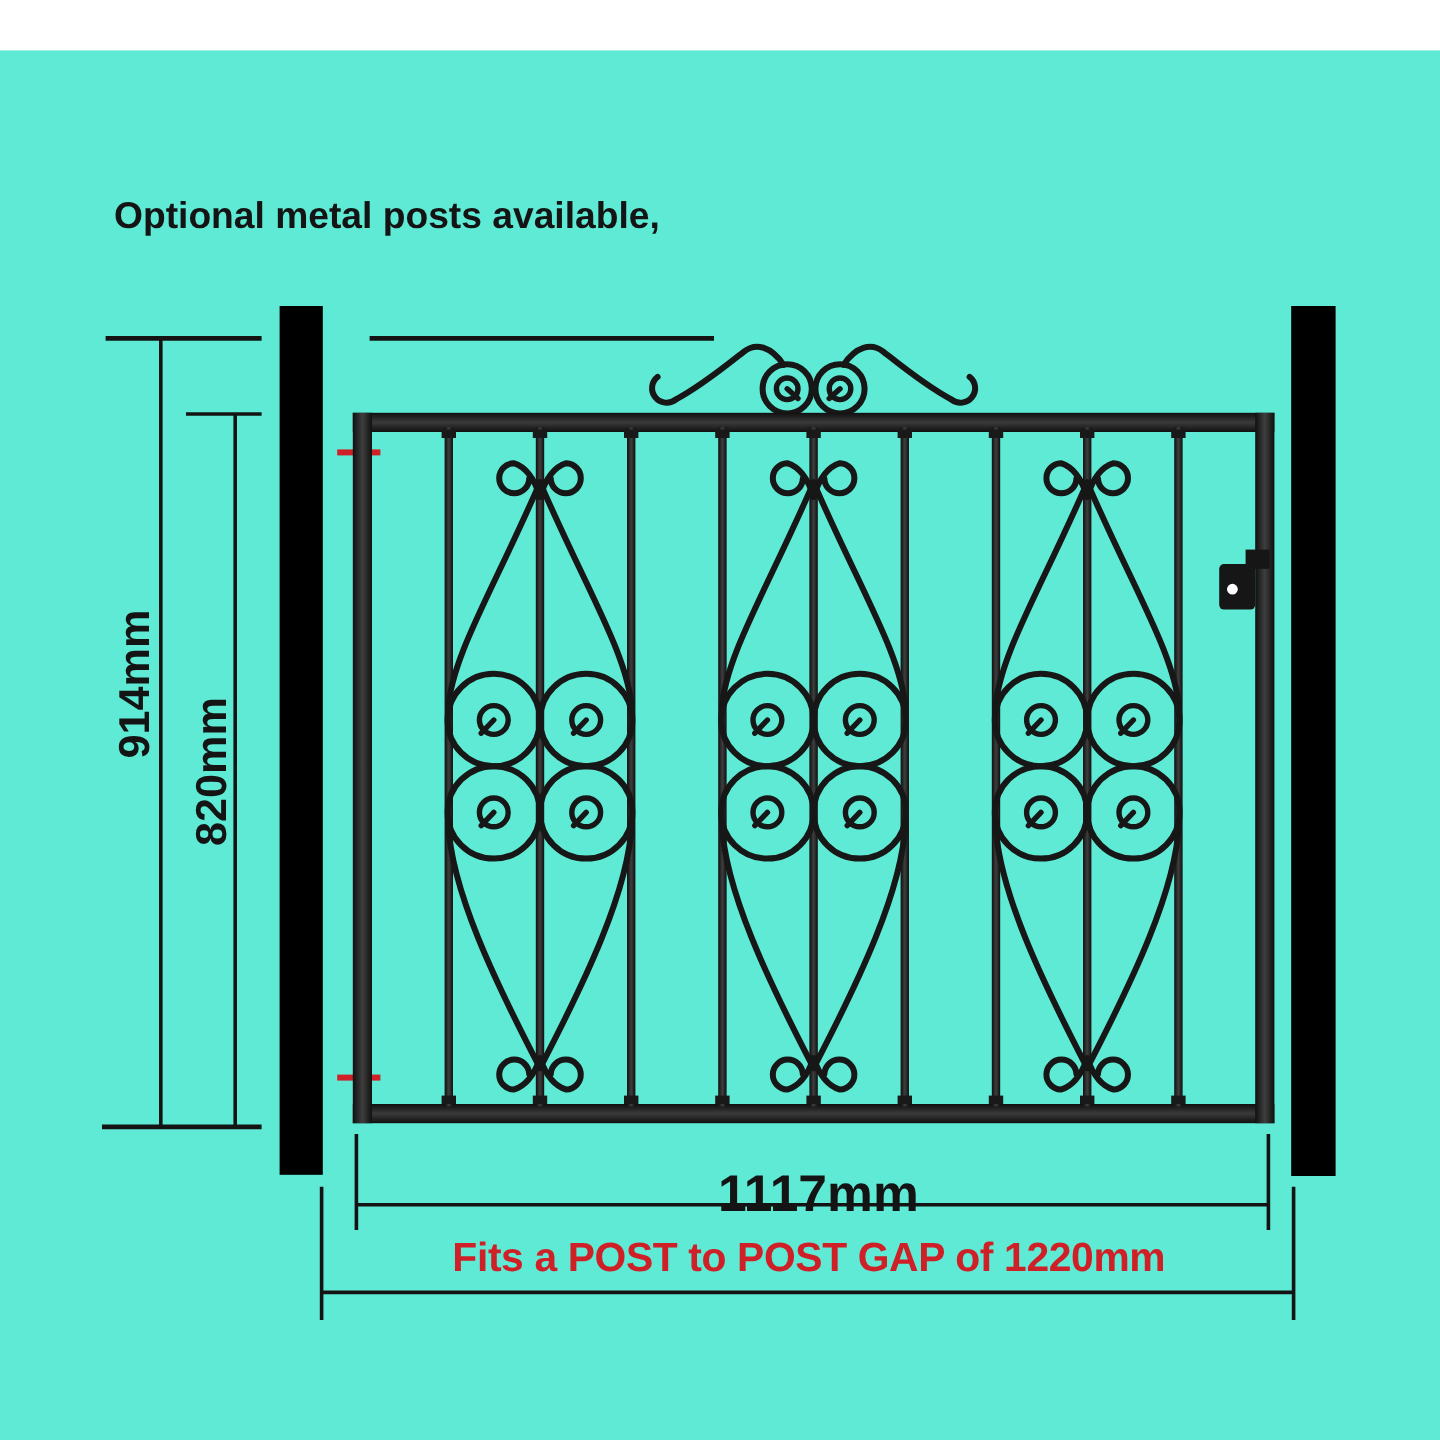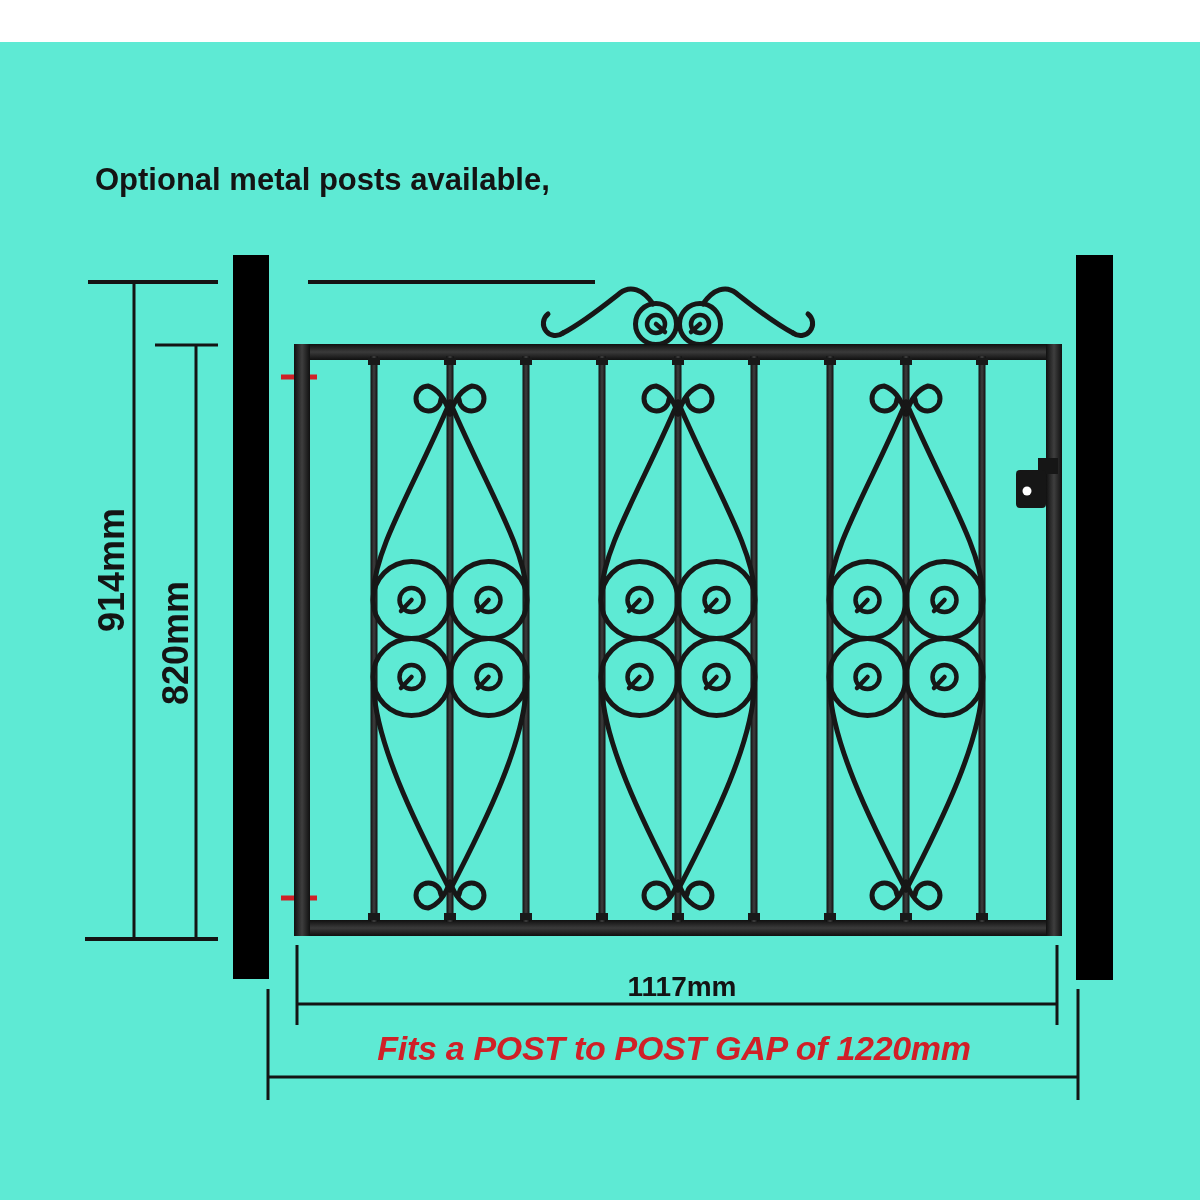--- a/index.html
+++ b/index.html
@@ -30,30 +30,29 @@
     font-weight:700;color:var(--ink);
   }
   .dim-rot{
     font-size:36px;
     transform:translate(-50%,-50%) rotate(-90deg);
   }
   .dim-914{left:112px;top:528px;}
   .dim-820{left:176px;top:601px;}
   .dim-1117{
     left:682px;top:929px;
-    font-size:28px;
+    font-size:43px;
     transform:translateX(-50%);
   }
   .caption-red{
     left:674px;top:987px;
     font-size:34px;
     letter-spacing:-0.3px;
     color:var(--red);
     transform:translateX(-50%);
-    font-style:italic;
   }
   .iron{stroke:#171717;stroke-width:5;fill:none;stroke-linecap:round;}
   .iron-thin{stroke:#171717;stroke-width:4.5;fill:none;stroke-linecap:round;}
   .dim{stroke:var(--ink);stroke-width:3;}
   .dim-thick{stroke:var(--ink);stroke-width:4;}
   .reddash{stroke:var(--red);stroke-width:5;}
 </style>
 </head>
 <body>
 

